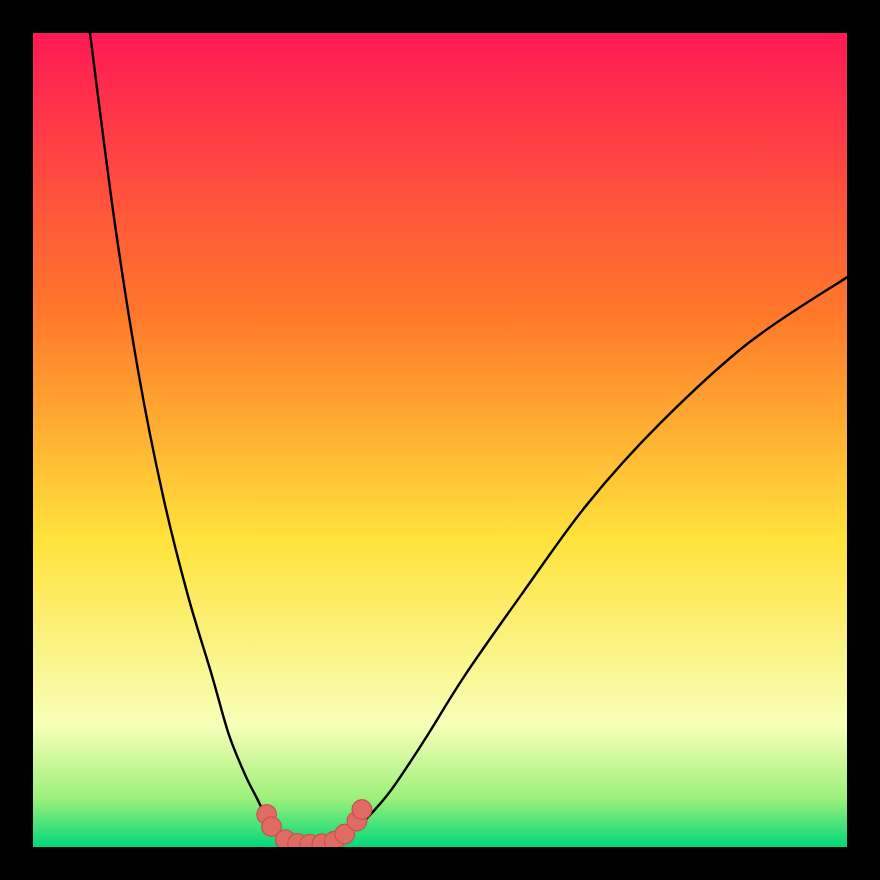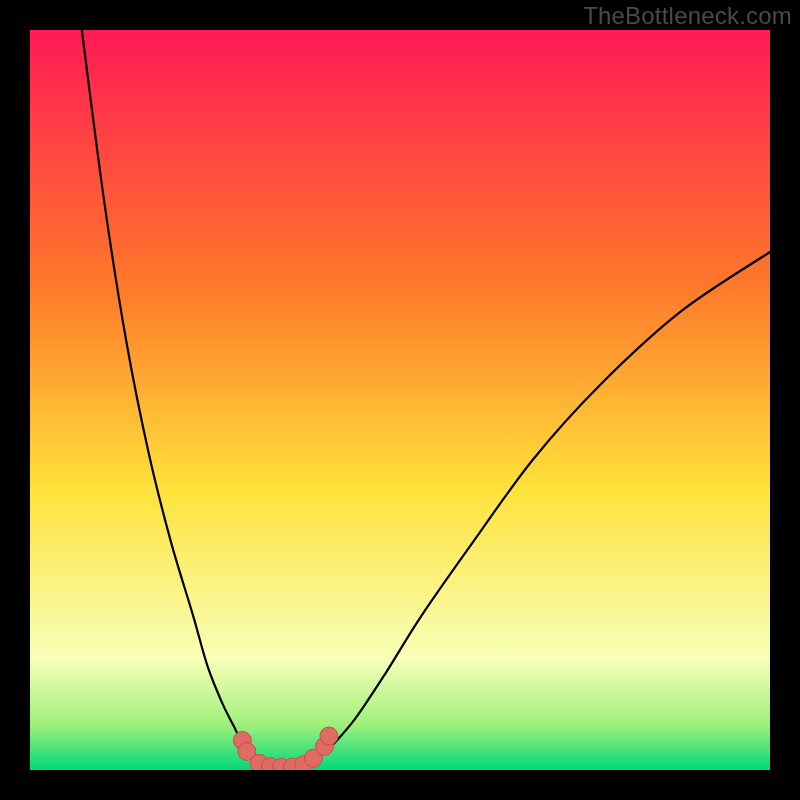--- a/index.html
+++ b/index.html
@@ -36,21 +36,20 @@
     letter-spacing: 0.2px;
     z-index: 10;
   }
   svg { display: block; }
 </style>
 </head>
 <body>
 
 <div class="frame">
 
-  <div class="watermark">TheBottleneck.com</div>
 
   <div class="plot">
     <svg id="chart-svg" width="740" height="740" viewBox="0 0 740 740">
       <defs>
         <linearGradient id="bg-grad" x1="0" y1="0" x2="0" y2="1">
           <stop id="g0" offset="0%" stop-color="#ff1a55"></stop>
           <stop id="g1" offset="35%" stop-color="#ff7a2a"></stop>
           <stop id="g2" offset="62%" stop-color="#ffe23a"></stop>
           <stop id="g3" offset="85%" stop-color="#f8ffb8"></stop>
           <stop id="g4" offset="94%" stop-color="#9df07a"></stop>

